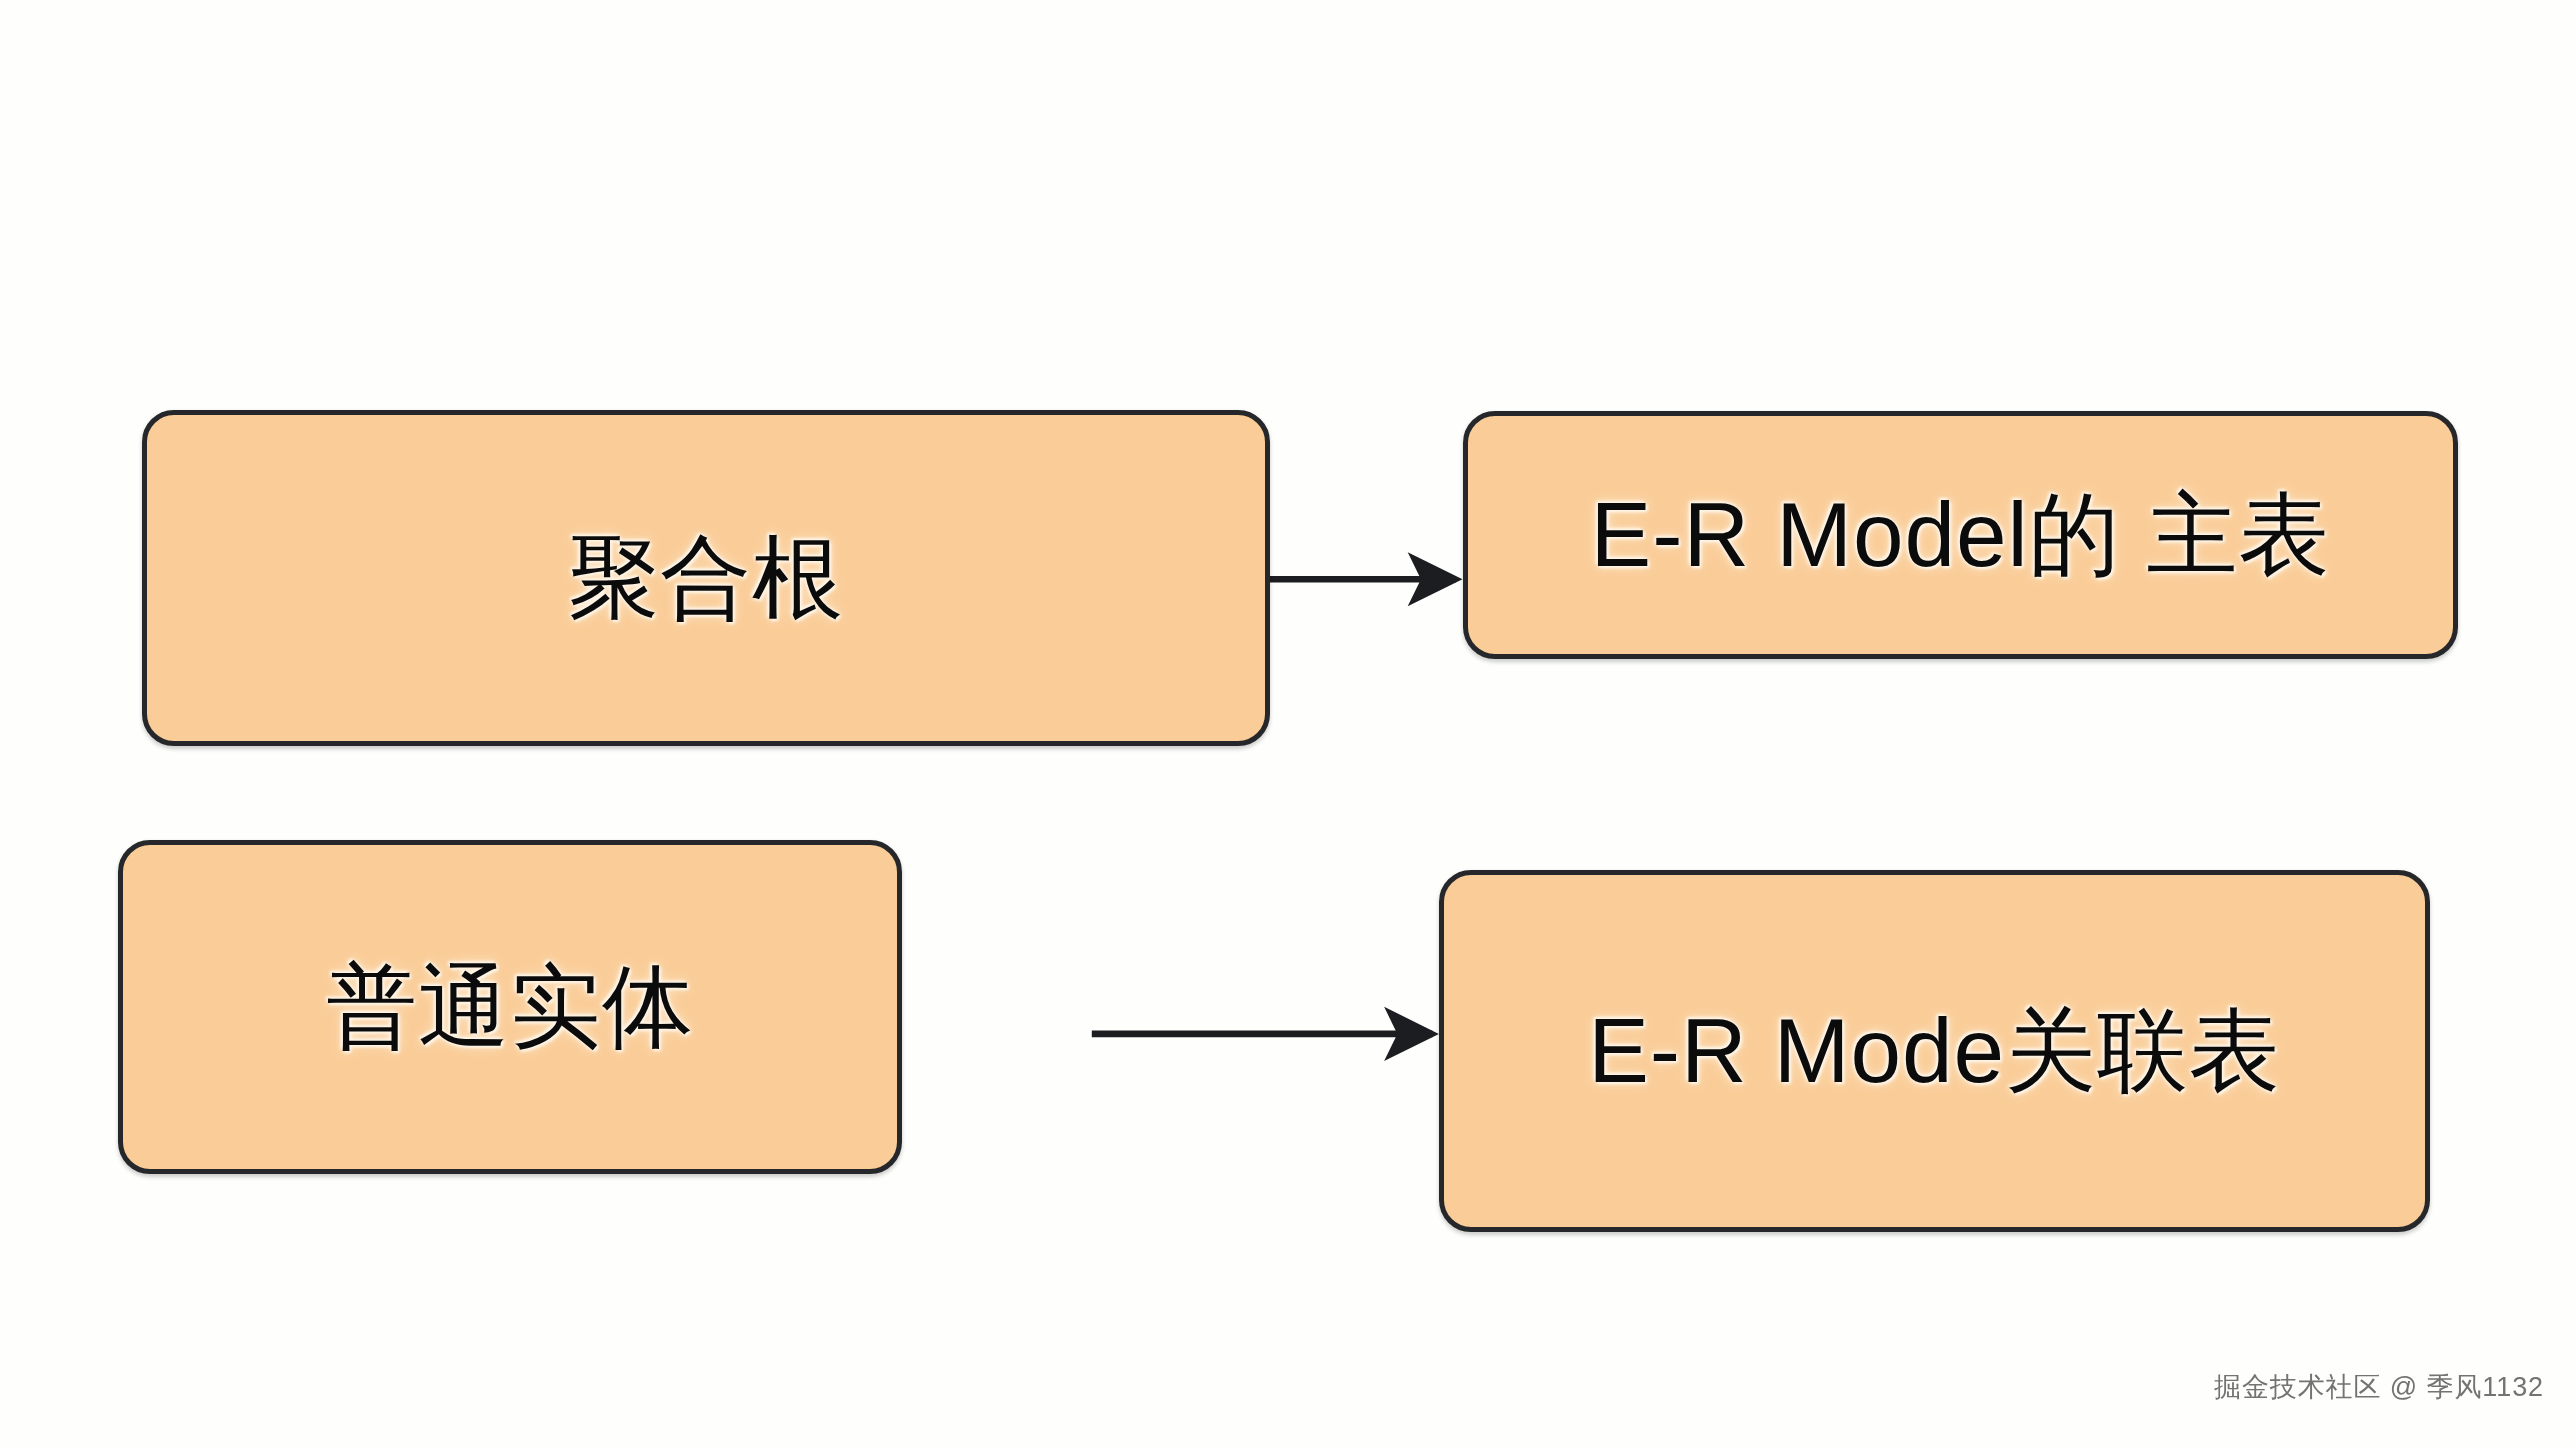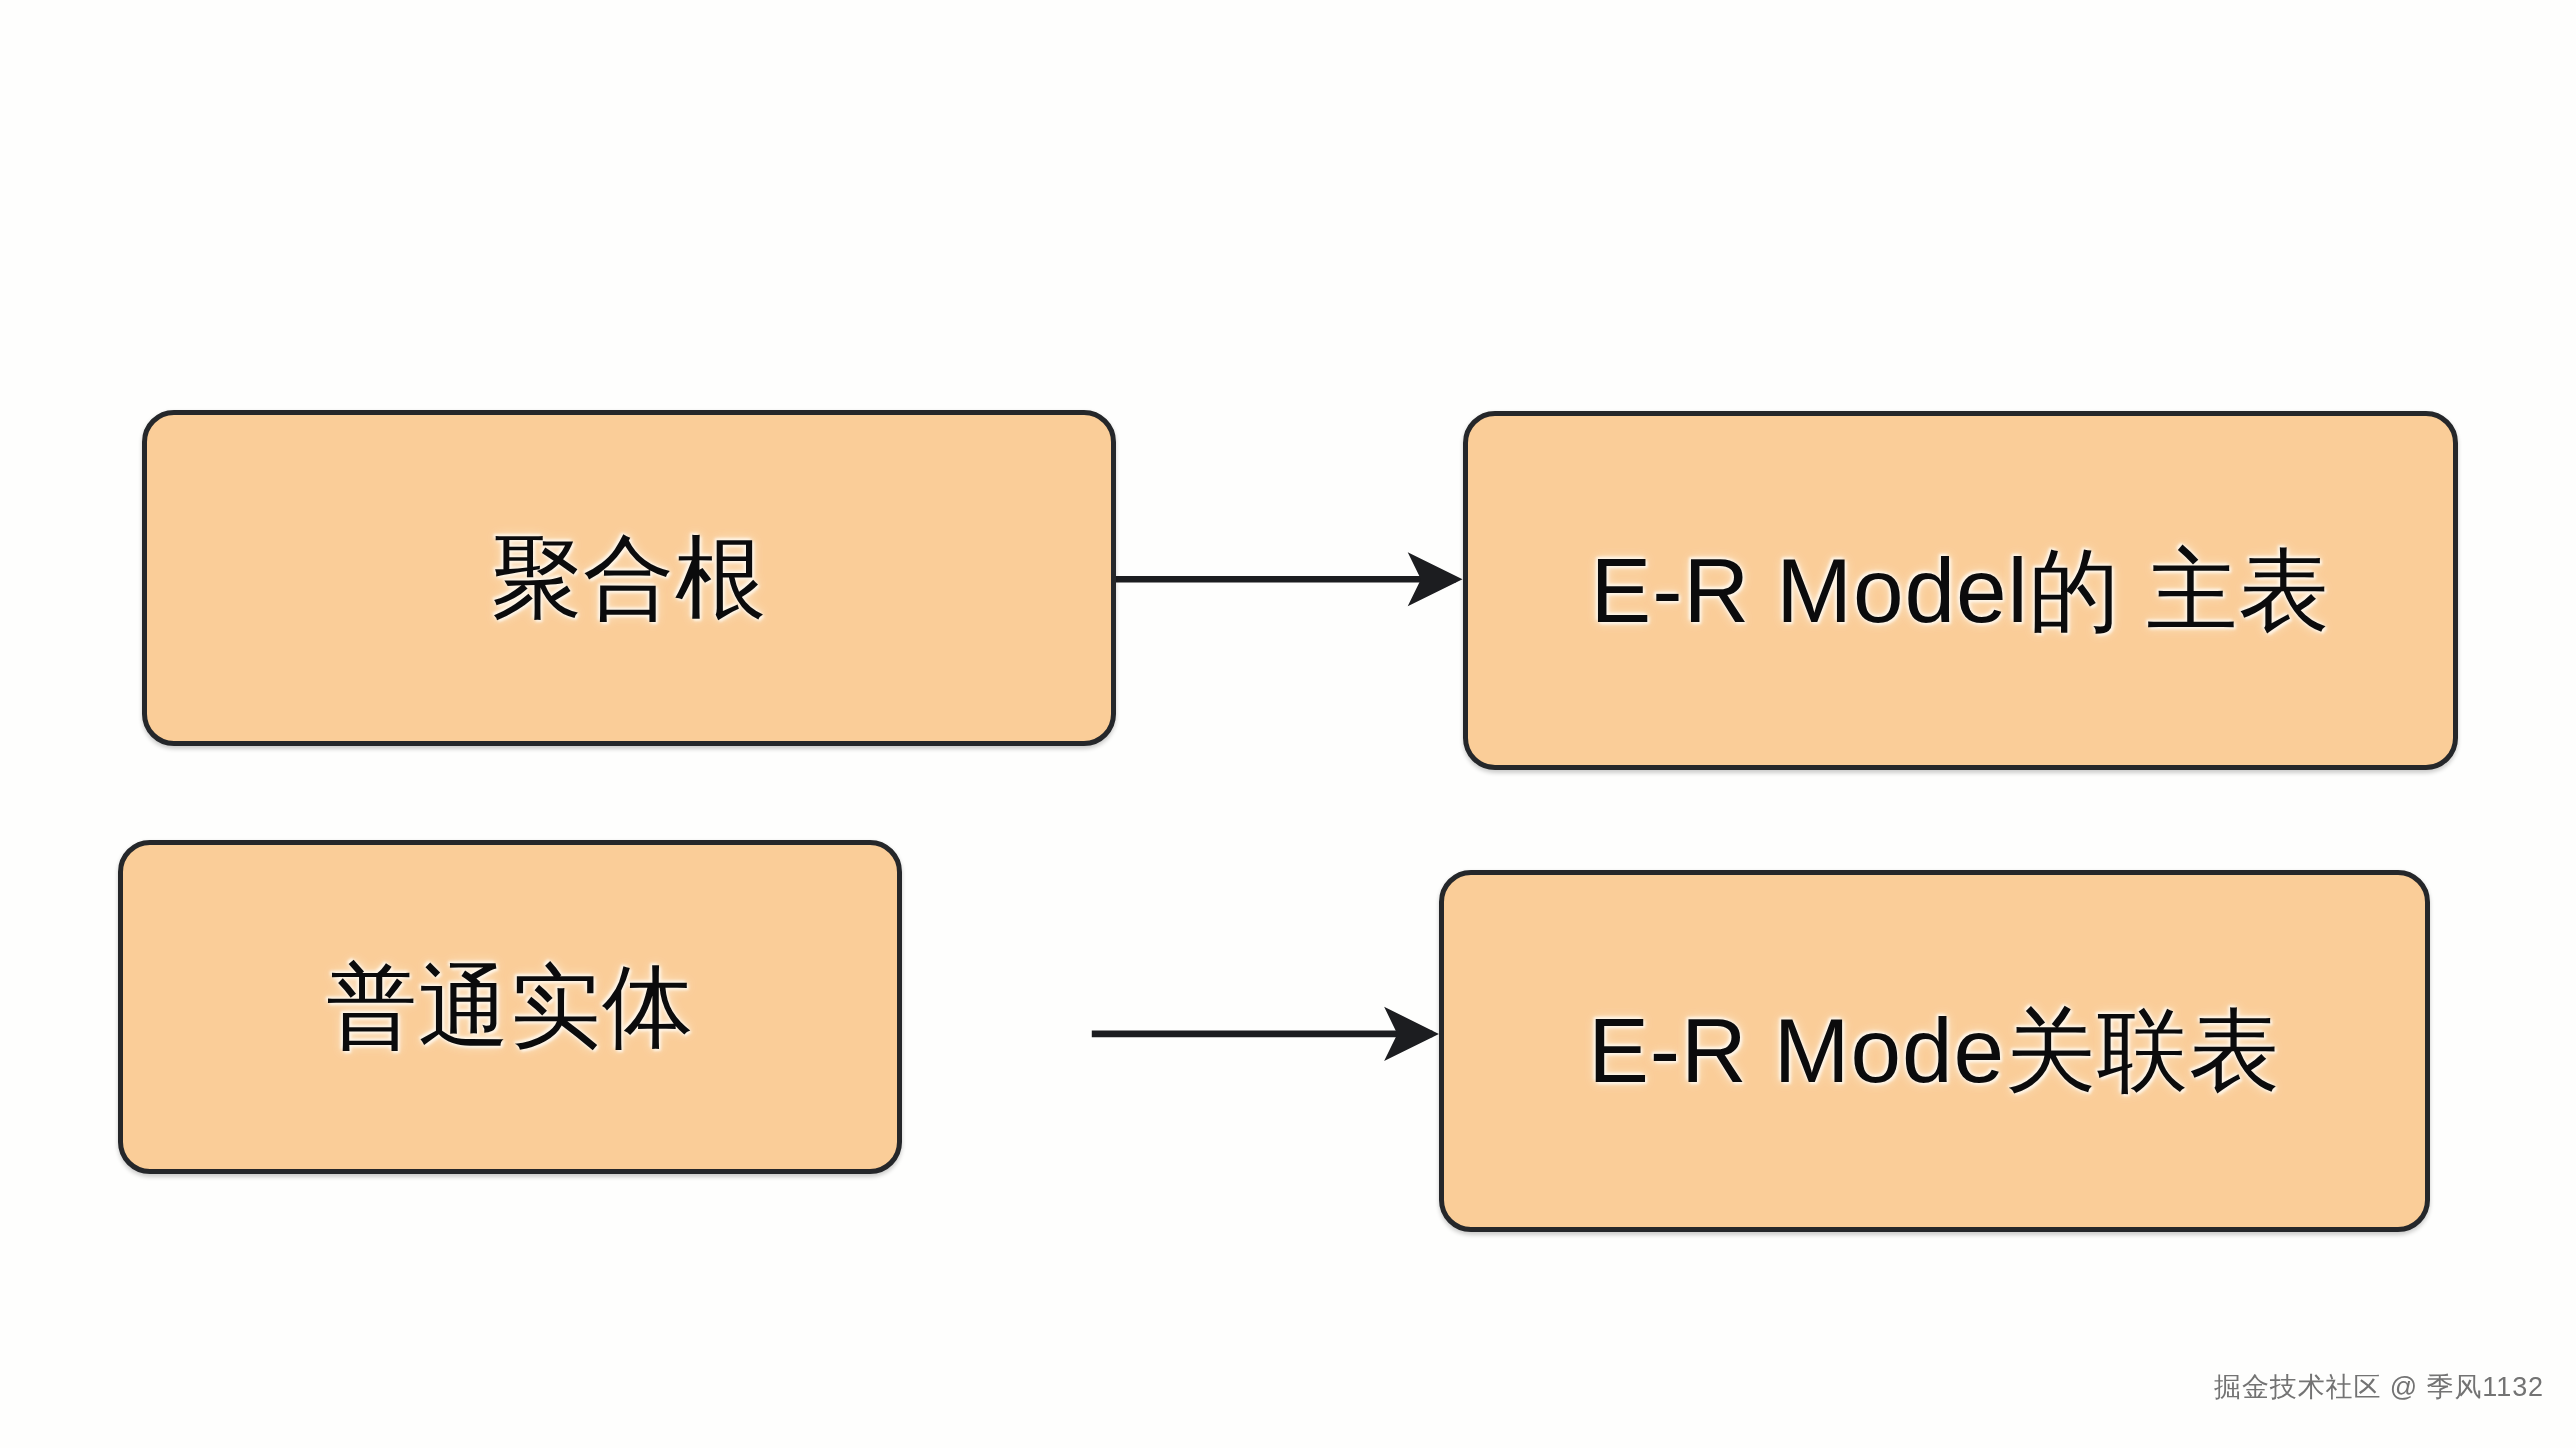--- a/index.html
+++ b/index.html
@@ -41,22 +41,22 @@
     letter-spacing: 0.9px;
     white-space: nowrap;
     text-shadow:
        0 0 5.7px rgba(255,246,232,0.95),
        0 0 11.3px rgba(255,246,232,0.85),
       -1.9px -1.9px 2.8px rgba(255,250,240,0.9),
        1.9px  1.9px 2.8px rgba(255,250,240,0.9);
   }
 
   
-  #node-aggregate-root { left: 142px;  top: 410px;  width: 974px; height: 336px; }
-  #node-er-main-table  { left: 1463px; top: 411px;  width: 995px; height: 359px; }
+  #node-aggregate-root { left: 142px;  top: 410px;  width: 1128px; height: 336px; }
+  #node-er-main-table  { left: 1463px; top: 411px;  width: 995px; height: 248px; }
   #node-plain-entity   { left: 118px;  top: 840px;  width: 784px; height: 334px; }
   #node-er-link-table  { left: 1439px; top: 870px;  width: 991px; height: 362px; }
 
   
   #connectors {
     position: absolute;
     left: 0;
     top: 0;
     width: 2576px;
     height: 1448px;

